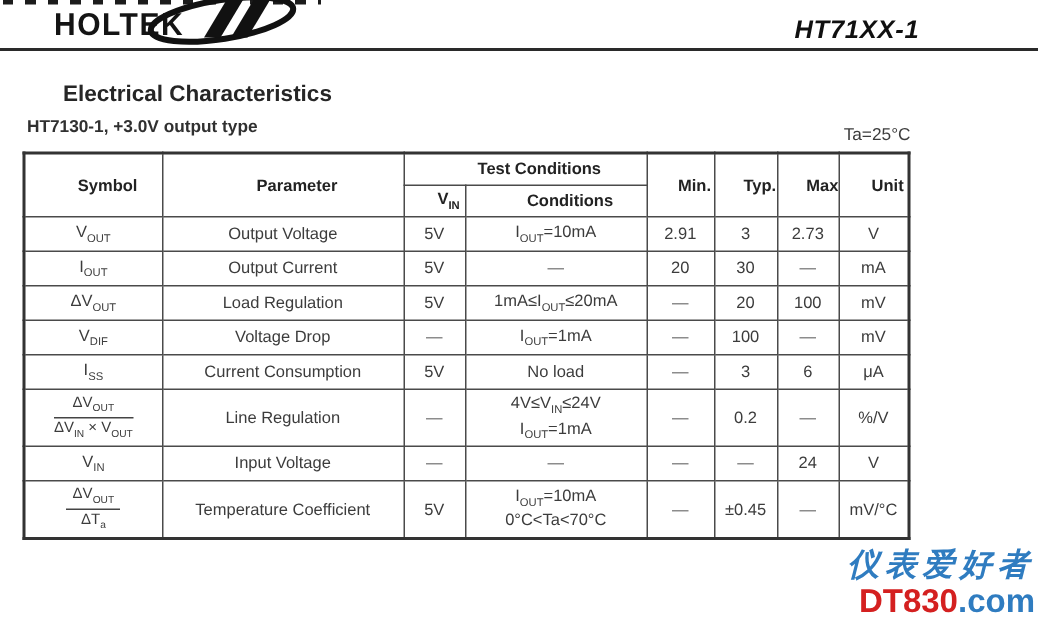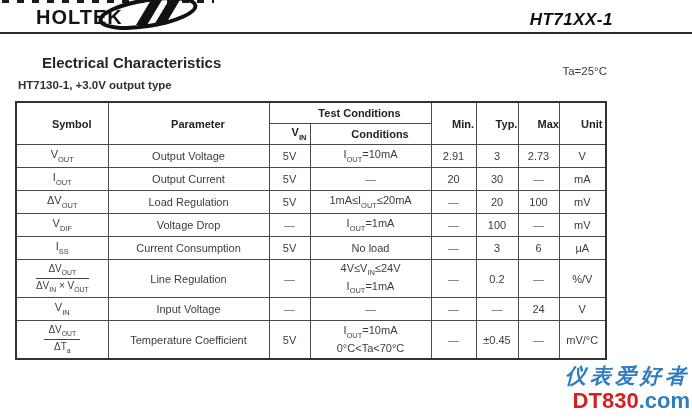--- a/index.html
+++ b/index.html
@@ -19,21 +19,21 @@
   }
   .wings{position:absolute;left:96px;top:-6px;}
   .header-rule{position:absolute;left:0;top:32px;width:692px;height:2px;background:#2a2a2a;}
   .doc-title{
     position:absolute;right:79px;top:10px;font-size:17px;font-weight:bold;
     font-style:italic;color:#101010;letter-spacing:0.5px;
   }
   
   .section-title{position:absolute;left:18px;top:54px;font-size:15px;font-weight:bold;color:#262626;margin-left:24px;}
   .sub-title{position:absolute;left:18px;top:79px;font-size:11.5px;font-weight:bold;color:#303030;}
-  .ta-note{position:absolute;right:85px;top:65px;font-size:11.5px;color:#3c3c3c;}
+  .ta-note{position:absolute;right:85px;top:84px;font-size:11.5px;color:#3c3c3c;}
   
   table.ec{
     position:absolute;left:15px;top:101px;width:592px;
     border-collapse:collapse;table-layout:fixed;
     font-size:11px;color:#3c3c3c;
     border:2px solid #333;
   }
   table.ec th,table.ec td{border:1px solid #4a4a4a;overflow:hidden;padding:0;}
   table.ec th{font-weight:bold;color:#222;text-align:center;height:20px;font-size:11px;padding-left:19px;}
   table.ec td{height:22px;text-align:center;}

